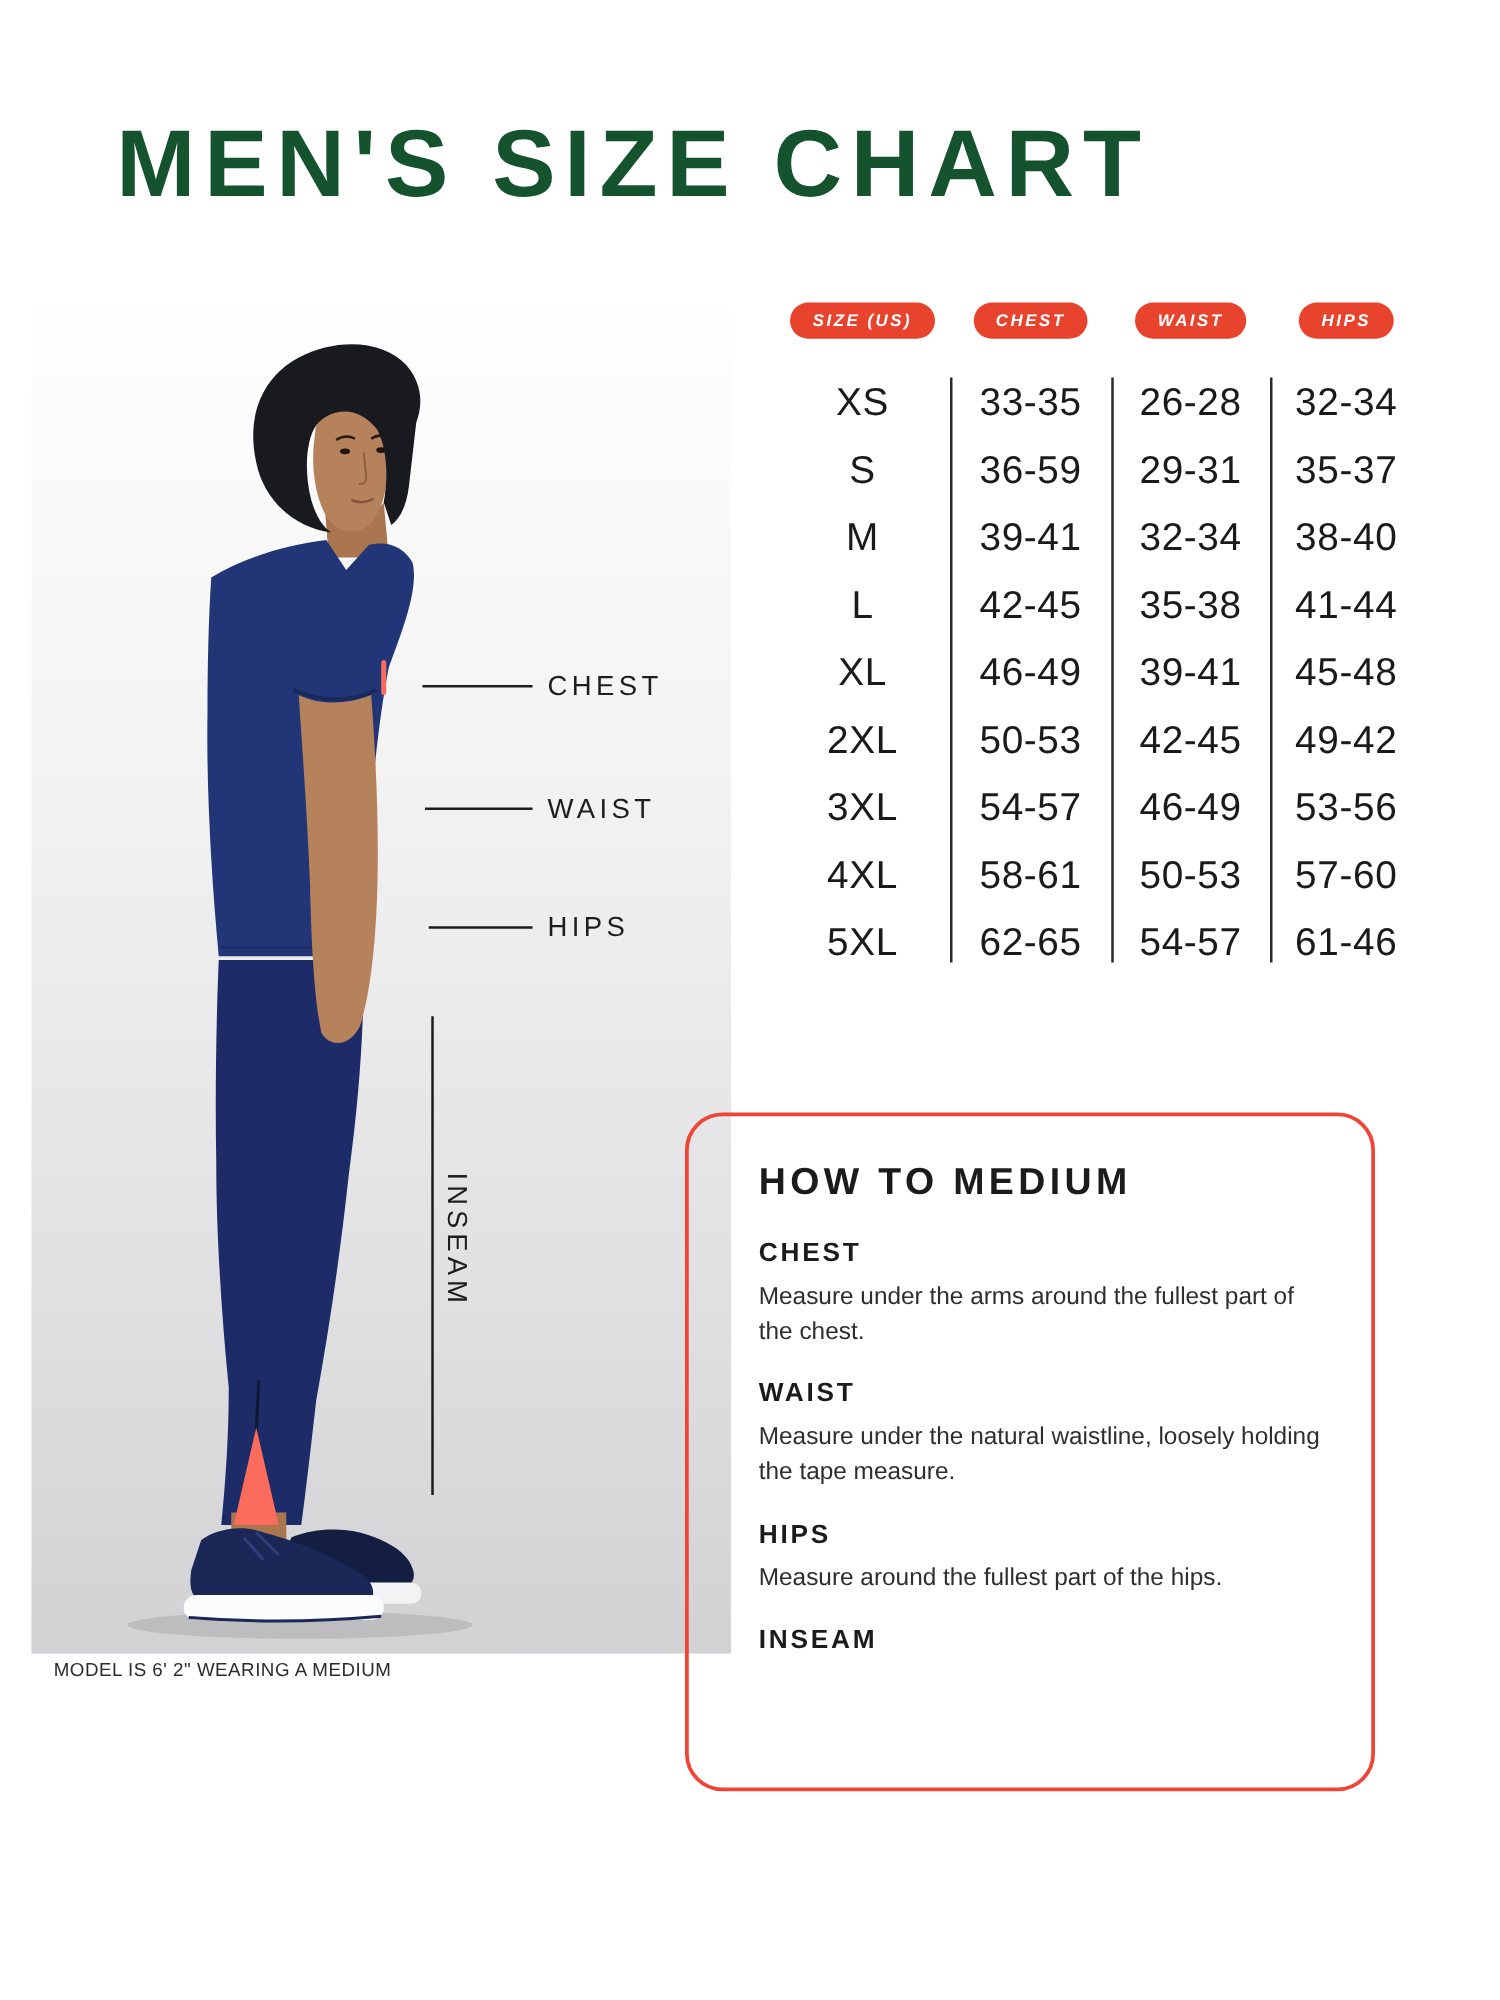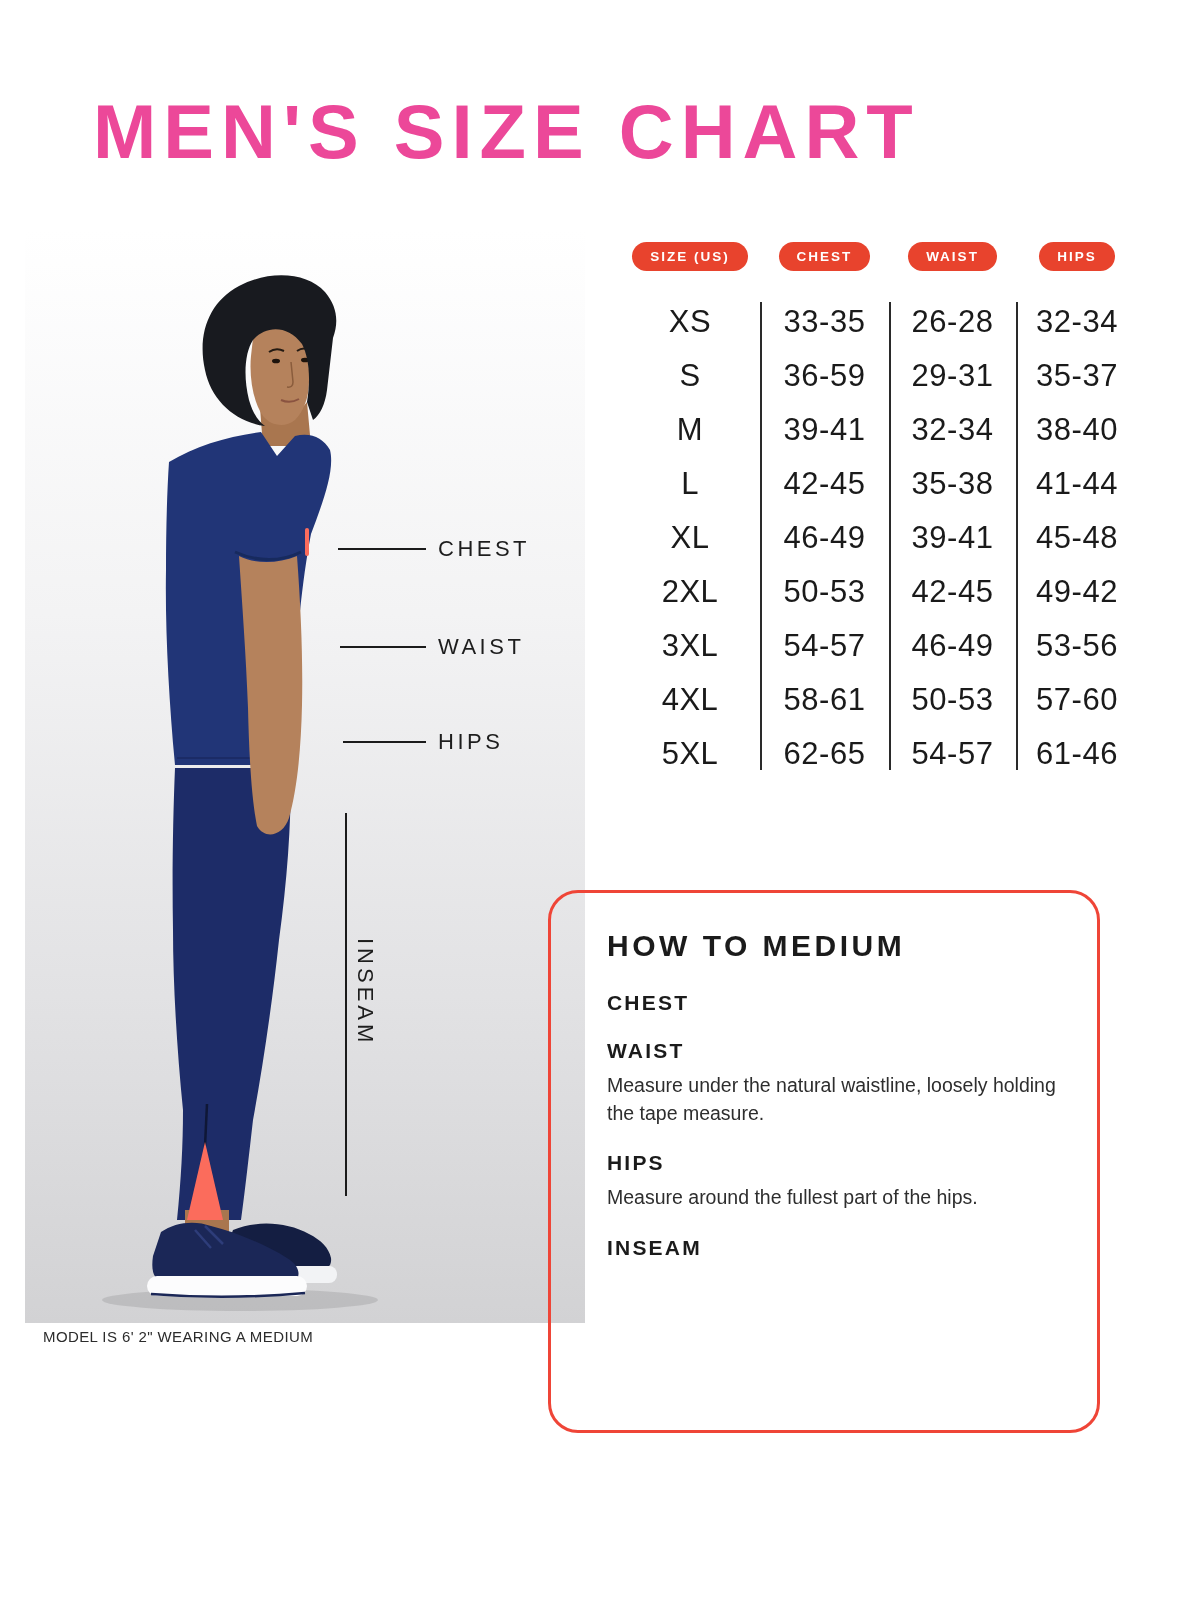--- a/index.html
+++ b/index.html
@@ -3,21 +3,21 @@
 <meta charset="utf-8">
 <style>
   html,body { margin:0; padding:0; background:#ffffff; }
   .canvas {
     position:relative; width:1200px; height:1600px; background:#ffffff;
     font-family:"Liberation Sans", sans-serif; color:#1d1d1d; overflow:hidden;
   }
   
   .page-title {
     position:absolute; left:93px; top:88px;
-    font-size:76px; font-weight:700; letter-spacing:7px; color:#ec4899;
+    font-size:76px; font-weight:700; letter-spacing:7px; color:#14532d;
     white-space:nowrap;
   }
   
   .photo { position:absolute; left:25px; top:230px; width:560px; height:1093px; }
   .photo svg { display:block; }
   
   .m-line { position:absolute; height:2px; background:#1b1b1b; }
   .m-label {
     position:absolute; font-size:22px; letter-spacing:3.5px; color:#1d1d1d;
     white-space:nowrap;
@@ -30,21 +30,21 @@
   .photo-caption {
     position:absolute; left:43px; top:1328px;
     font-size:15px; letter-spacing:0.4px; color:#2c2c2c;
   }
   
   .pill-row, .size-grid {
     position:absolute; left:620px; display:grid;
     grid-template-columns:140px 129px 127px 122px;
   }
   .pill-row { top:242px; }
-  .pill-cell { display:flex; justify-content:center; align-items:flex-start; }
+  .pill-cell { display:flex; justify-content:center; align-items:flex-start;font-style:italic; }
   .pill {
     background:#E8432D; color:#ffffff; border-radius:15px;
     font-size:13.5px; font-weight:700; letter-spacing:2px;
     padding:7px 18px; white-space:nowrap;
   }
   .size-grid { top:295px; grid-auto-rows:54px; }
   .cell {
     display:flex; justify-content:center; align-items:center;
     font-size:31px; letter-spacing:0.5px; color:#1a1a1a;
   }
@@ -217,20 +217,21 @@
     <div class="cell">62-65</div>
     <div class="cell">54-57</div>
     <div class="cell">61-46</div>
   </div>
 
   <div class="htm-box">
     <h2 class="htm-title">HOW TO MEDIUM</h2>
 
     <div class="htm-section">
       <div class="htm-heading">CHEST</div>
+      <p class="htm-text">Measure under the arms around the fullest part of the chest.</p>
     </div>
 
     <div class="htm-section">
       <div class="htm-heading">WAIST</div>
       <p class="htm-text">Measure under the natural waistline, loosely holding the tape measure.</p>
     </div>
 
     <div class="htm-section">
       <div class="htm-heading">HIPS</div>
       <p class="htm-text">Measure around the fullest part of the hips.</p>

